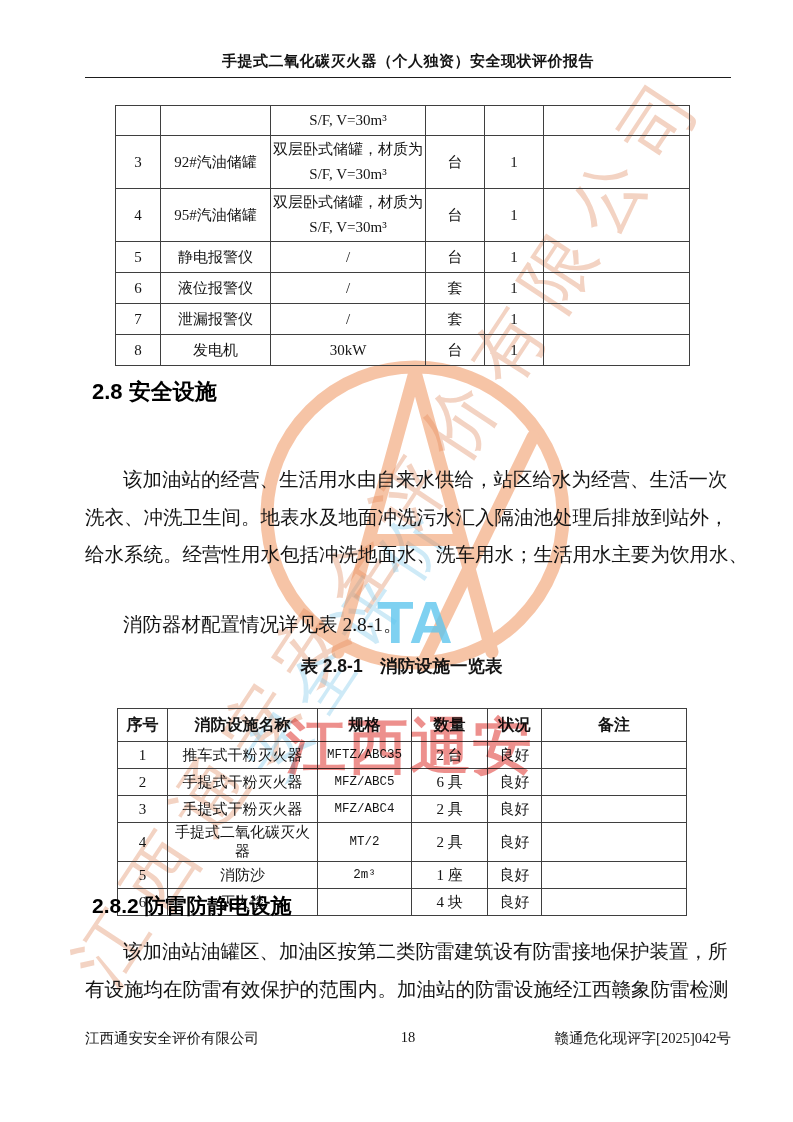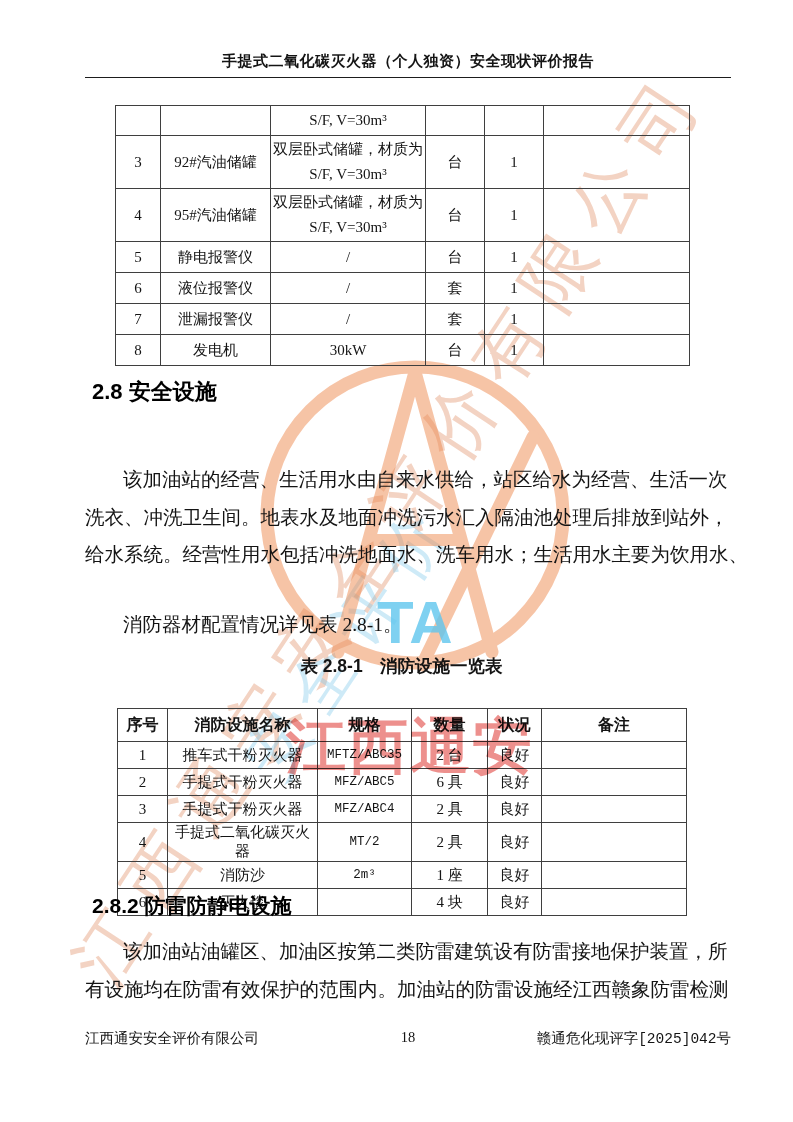--- a/index.html
+++ b/index.html
@@ -50,21 +50,21 @@
   #para3 { top:933px; }
   .tbl-title {
     position:absolute; top:654px; left:117px; width:569px; z-index:1;
     text-align:center; font-weight:bold; font-size:17.5px;
     font-family:"Liberation Sans","DejaVu Sans",sans-serif;
   }
   
   .footer { position:absolute; top:1029px; left:85px; width:646px; height:20px; z-index:1; font-size:14.5px; }
   .footer .f-left  { position:absolute; left:0; }
   .footer .f-page  { position:absolute; left:50%; transform:translateX(-50%); }
-  .footer .f-right { position:absolute; right:0;font-family:Liberation Mono, monospace; }
+  .footer .f-right { position:absolute; right:0; }
   
   .wm { position:absolute; pointer-events:none; white-space:nowrap; }
   .wm-diag1 {
     left:-210px; top:491px; width:1200px; height:72px; z-index:0;
     font-size:72px; line-height:72px; letter-spacing:18px; text-align:center;
     color:rgba(224,146,106,0.40); transform:rotate(-56.5deg); transform-origin:center center;
   }
   .wm-diag2 {
     left:150px; top:608px; width:400px; height:64px; z-index:0;
     font-size:64px; line-height:64px; letter-spacing:16px; text-align:center;

